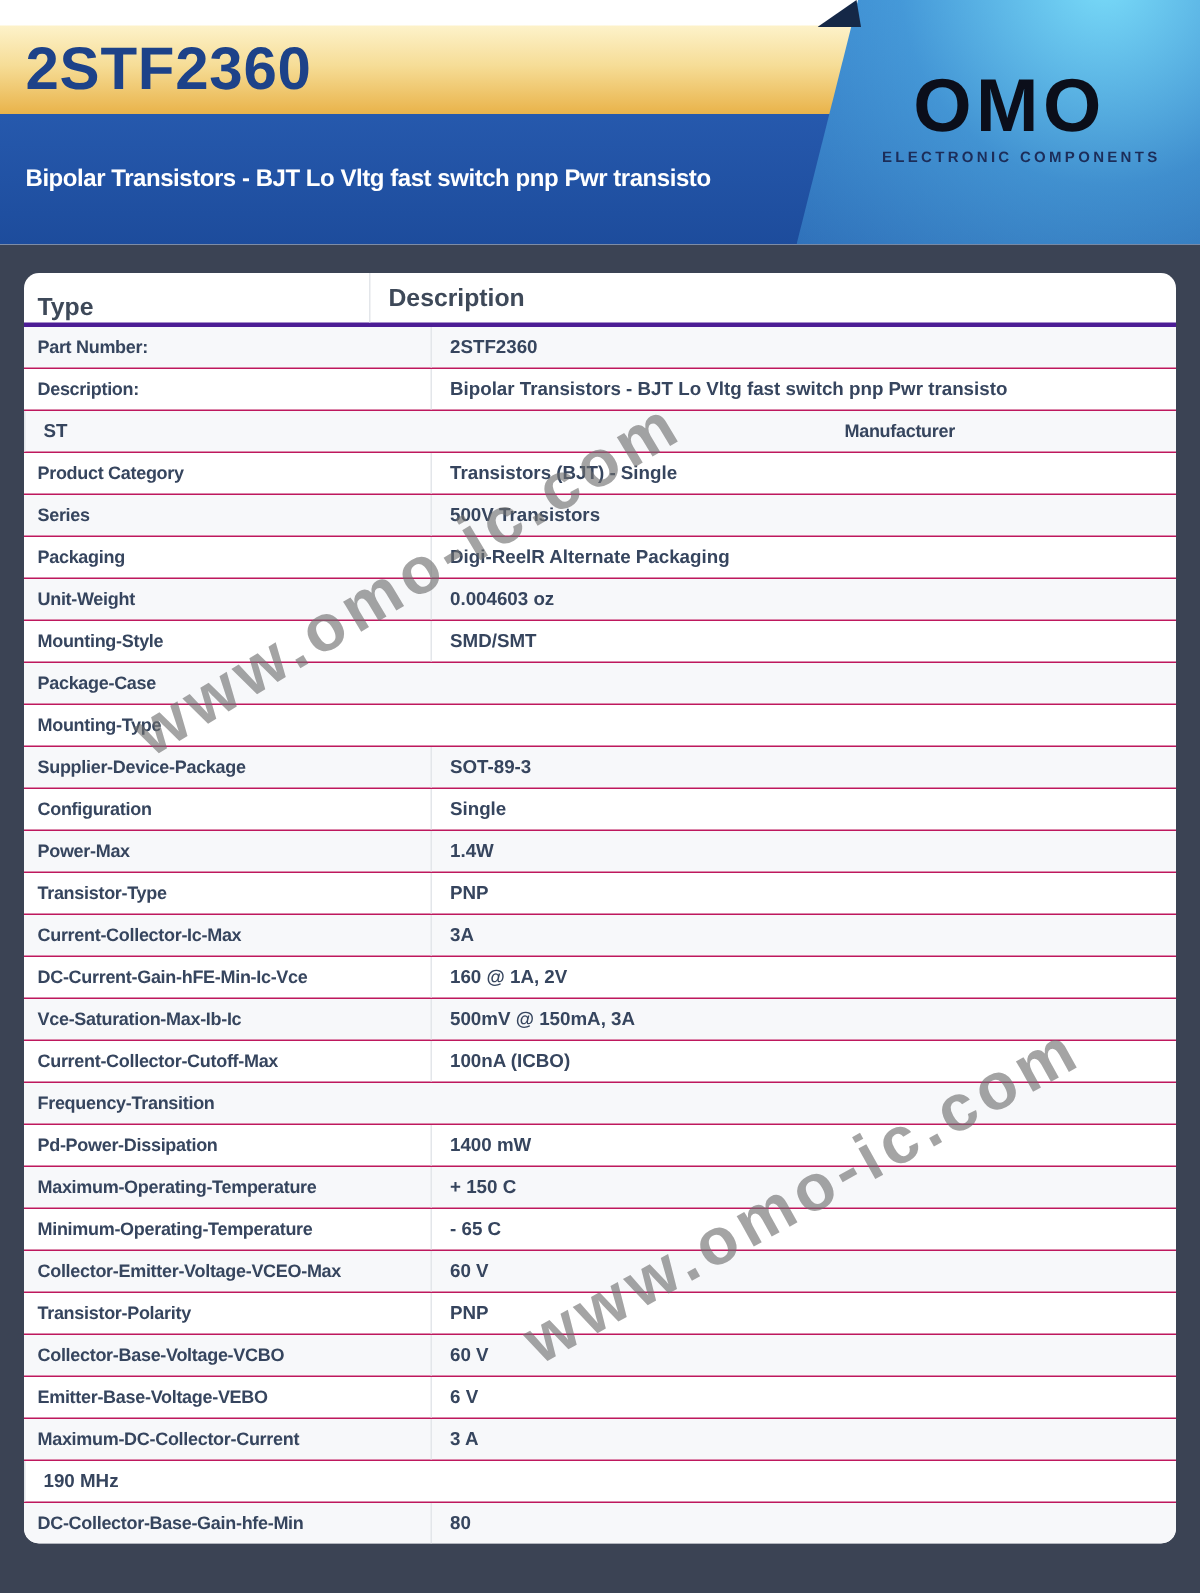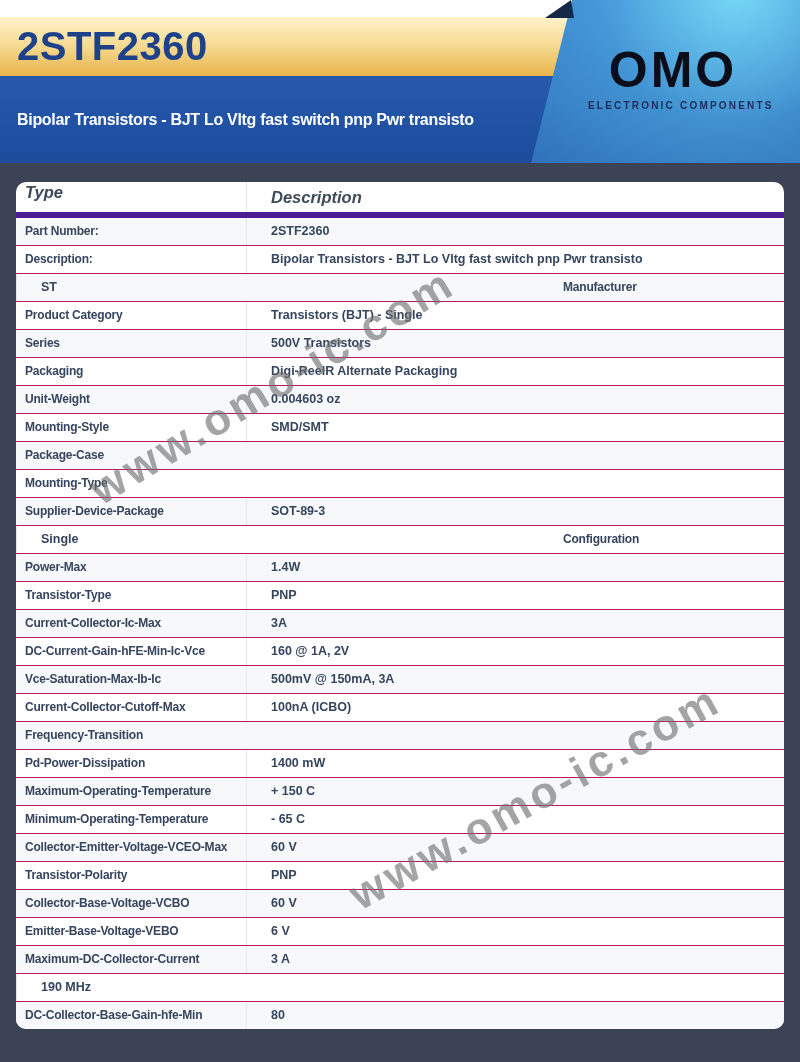--- a/index.html
+++ b/index.html
@@ -94,46 +94,46 @@
   .card {
     position: absolute;
     top: 182px; left: 16px;
     width: 768px;
     background: #ffffff;
     border-radius: 10px;
     overflow: hidden;
   }
   .thead {
     display: flex;
-    align-items: flex-start;
+    align-items: flex-end;
     height: 36px;
-    border-bottom: 6px solid #4c1d95;
-    font-style: italic;
+    border-bottom: 3px solid #4c1d95;
   }
   .th {
     font-size: 16.5px;
     font-weight: bold;
     color: #3e4959;
   }
   .row {
     display: flex;
     align-items: flex-start;
     min-height: 27px;
+    gap: 41px;
   }
   .tbody .row:nth-child(odd) { background: #f7f8fa; }
   .tbody .row + .row { border-top: 1px solid #be185d; }
   .cell { line-height: 15px; padding: 6px 4px 6px 9px; }
   .cell.label {
     width: 230px;
     flex: 0 0 230px;
   }
   .cell.value {
     flex: 1 1 auto;
     border-left: 1px solid #e3e6ea;
-    padding-left: 24px;
+    padding-left: 12px;
   }
   .thead .cell { line-height: 20px; padding-top: 0; padding-bottom: 0; }
   .thead .cell.value { align-self: stretch; display: flex; align-items: center; }
   .tbody .cell.label {
     font-size: 12px;
     letter-spacing: -0.2px;
     font-weight: bold;
     color: #36455e;
   }
   .tbody .cell.value {
@@ -225,22 +225,22 @@
           <div class="cell label">Package-Case</div>
         </div>
         <div class="row">
           <div class="cell label">Mounting-Type</div>
         </div>
         <div class="row">
           <div class="cell label">Supplier-Device-Package</div>
           <div class="cell value">SOT-89-3</div>
         </div>
         <div class="row">
+          <div class="cell label">Configuration</div>
           <div class="cell value">Single</div>
-          <div class="cell label">Configuration</div>
         </div>
         <div class="row">
           <div class="cell label">Power-Max</div>
           <div class="cell value">1.4W</div>
         </div>
         <div class="row">
           <div class="cell label">Transistor-Type</div>
           <div class="cell value">PNP</div>
         </div>
         <div class="row">

